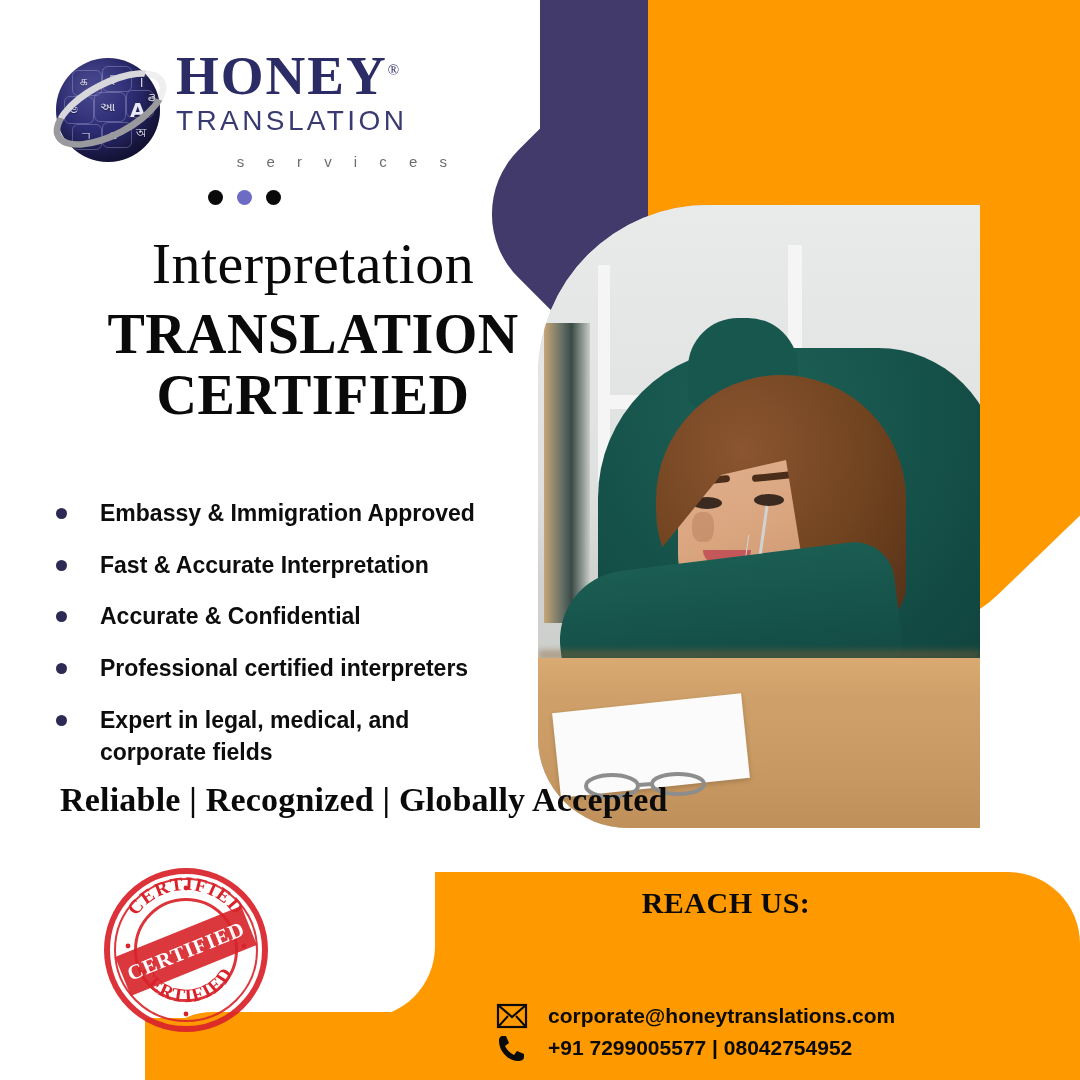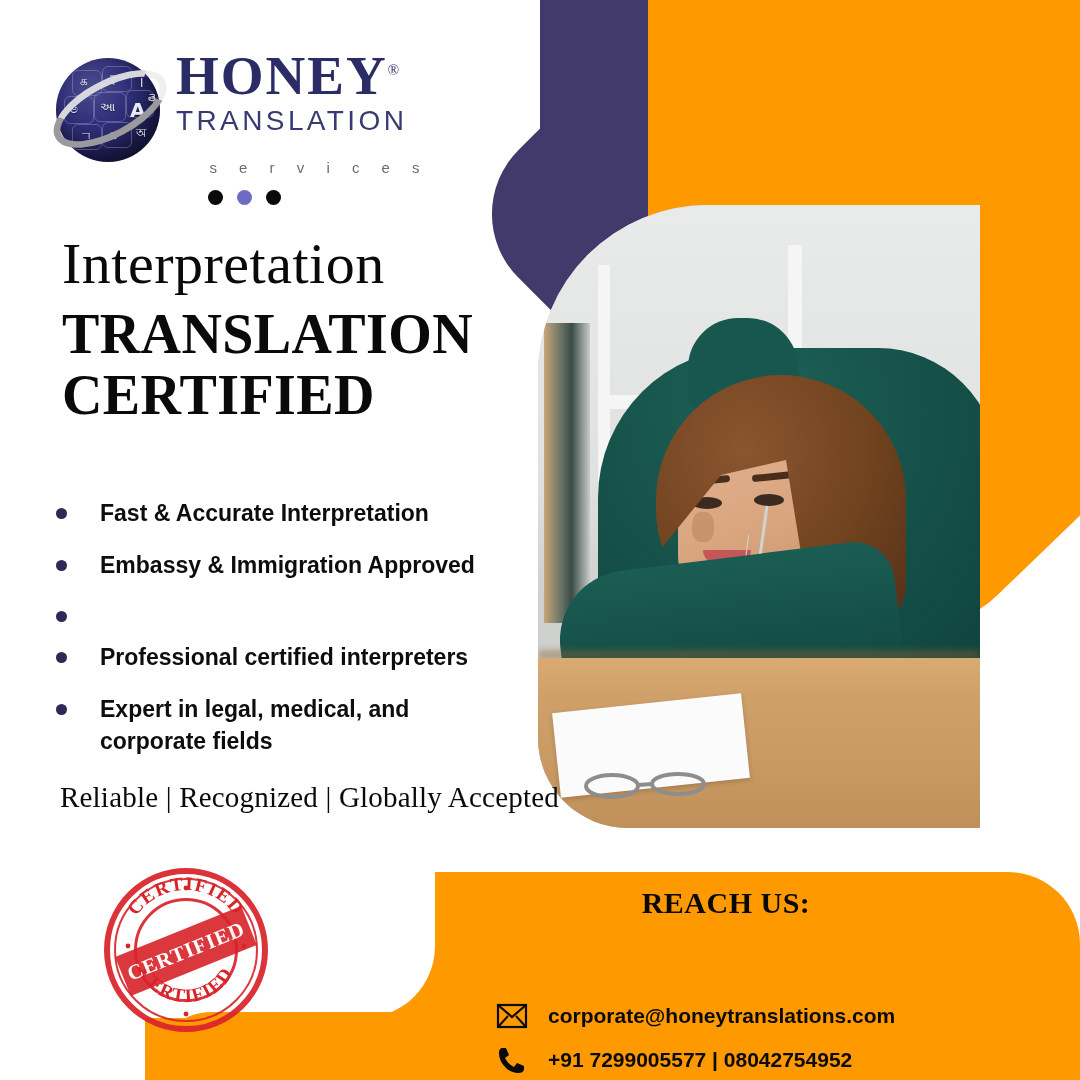--- a/index.html
+++ b/index.html
@@ -200,29 +200,29 @@
     font-size:15px; vertical-align:super; font-weight:400;
   }
   .logo-translation {
     font-family:"Liberation Sans", sans-serif;
     font-size:28px; letter-spacing:3.4px; color:#3a3a72;
     margin-top:4px; line-height:1;
   }
   .logo-services {
     font-family:"Liberation Sans", sans-serif;
     font-size:15px; letter-spacing:9px; color:#6d6d6d;
-    margin-top:24px; text-align:center; padding-left:6px;
+    margin-top:18px; text-align:right; padding-left:6px;
   }
   .dots { position:absolute; left:208px; top:190px; display:flex; gap:14px; }
   .dot { width:15px; height:15px; border-radius:50%; }
   .dot.b { background:#0a0a0a; }
   .dot.p { background:#6d6cc4; }
 
   
-  .headline { position:absolute; left:62px; top:234px; width:470px; }
+  .headline { position:absolute; left:78px; top:234px; width:470px;text-align:center; }
   .h-script {
     font-family:"Liberation Serif", serif;
     font-size:58px; font-weight:400; color:#0a0a0a;
     line-height:1.04; letter-spacing:.5px;
   }
   .h-bold {
     font-family:"Liberation Serif", serif;
     font-size:56px; font-weight:700; color:#0a0a0a;
     line-height:1.15; letter-spacing:.4px; margin-top:8px;
   }
@@ -237,21 +237,21 @@
   .b-txt {
     font-family:"Liberation Sans", sans-serif;
     font-size:23px; font-weight:700; color:#0d0d0d;
     line-height:1.38; max-width:400px;
   }
 
   
   .tagline {
     position:absolute; left:60px; top:781px;
     font-family:"Liberation Serif", serif;
-    font-size:29px; font-weight:400; color:#0a0a0a;
+    font-size:34px; font-weight:700; color:#0a0a0a;
     letter-spacing:.2px;
   }
 
   
   .stamp { position:absolute; left:104px; top:868px; width:164px; height:164px; }
   .stamp .ring-outer {
     position:absolute; inset:0; border-radius:50%;
     border:6px solid #d8232a; opacity:.93;
   }
   .stamp .ring-inner {
@@ -302,21 +302,21 @@
   }
   .c-row { position:absolute; display:flex; align-items:center; }
   .c-icon { width:40px; height:40px; flex:0 0 auto; margin-right:16px; display:flex; align-items:center; justify-content:center; }
   .c-txt {
     font-family:"Liberation Sans", sans-serif;
     font-size:21px; font-weight:700; color:#0a0a0a;
     line-height:1.28; white-space:nowrap;
   }
   .row-web { left:72px; top:58px; align-items:center; }
   .row-mail { left:72px; top:124px; }
-  .row-phone { left:72px; top:168px;text-align:right; }
+  .row-phone { left:72px; top:156px;text-align:right; }
 </style>
 </head>
 <body>
 
 <div id="poster">
 
   <div class="shape purple-blob2"></div>
   <div class="shape purple-blob"></div>
   <div class="shape orange-blob"></div>
   <div class="shape orange-blob2"></div>
@@ -392,28 +392,29 @@
 
   <div class="headline">
     <div class="h-script">Interpretation</div>
     <div class="h-bold">TRANSLATION</div>
     <div class="h-bold" style="margin-top:-4px;">CERTIFIED</div>
   </div>
 
   <div class="bullets">
     <div class="b-row">
       <span class="b-dot"></span>
-      <span class="b-txt">Fast &amp; Accurate Interpretation</span>
+      <span class="b-txt">Embassy &amp; Immigration Approved</span>
     </div>
     <div class="b-row">
       <span class="b-dot"></span>
-      <span class="b-txt">Embassy &amp; Immigration Approved</span>
+      <span class="b-txt">Fast &amp; Accurate Interpretation</span>
     </div>
     <div class="b-row">
       <span class="b-dot"></span>
+      <span class="b-txt">Accurate &amp; Confidential</span>
     </div>
     <div class="b-row">
       <span class="b-dot"></span>
       <span class="b-txt">Professional certified interpreters</span>
     </div>
     <div class="b-row">
       <span class="b-dot"></span>
       <span class="b-txt" style="max-width:340px;">Expert in legal, medical, and corporate fields</span>
     </div>
   </div>

